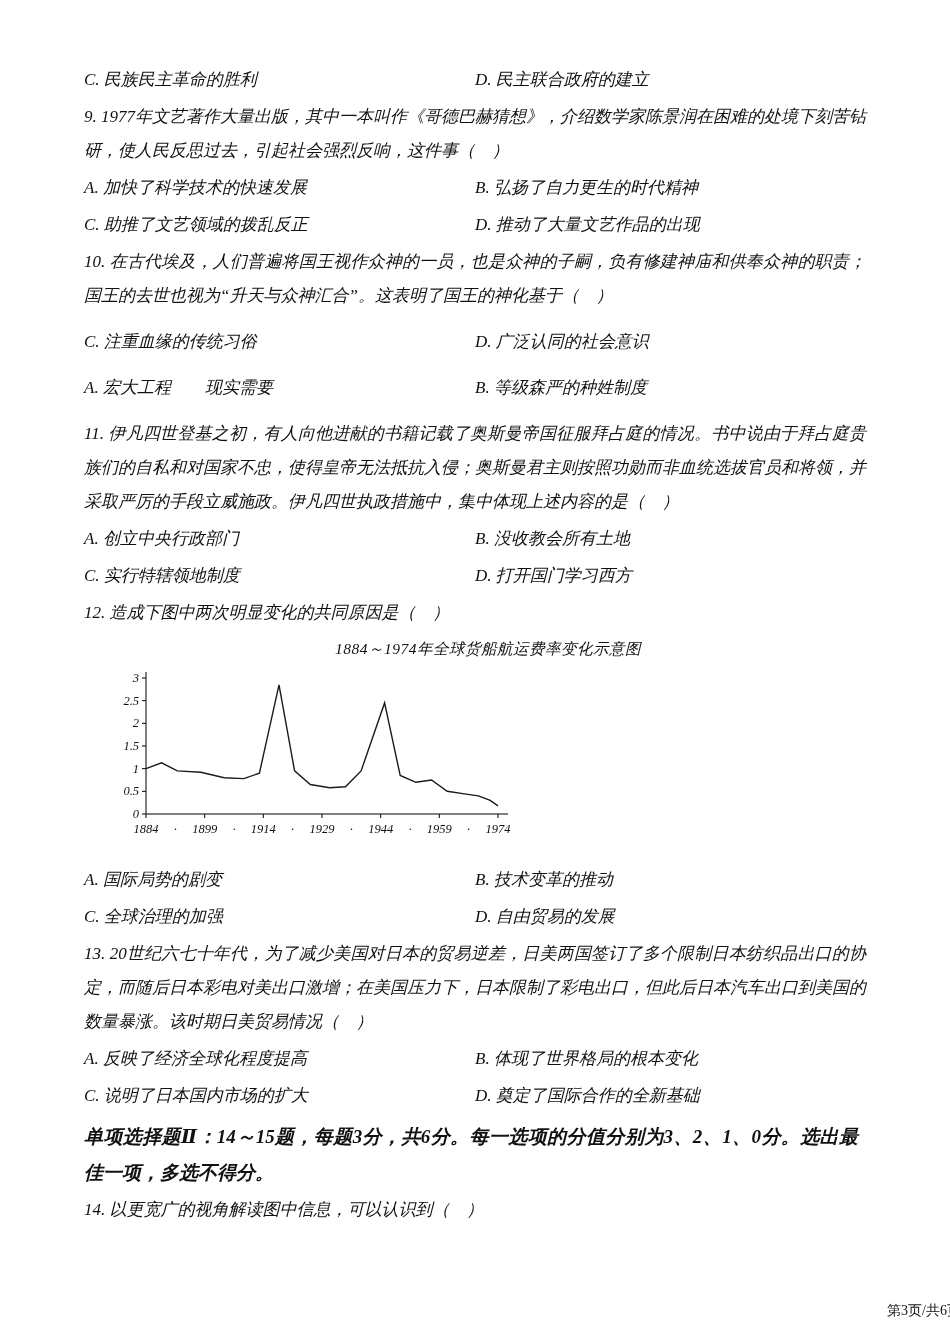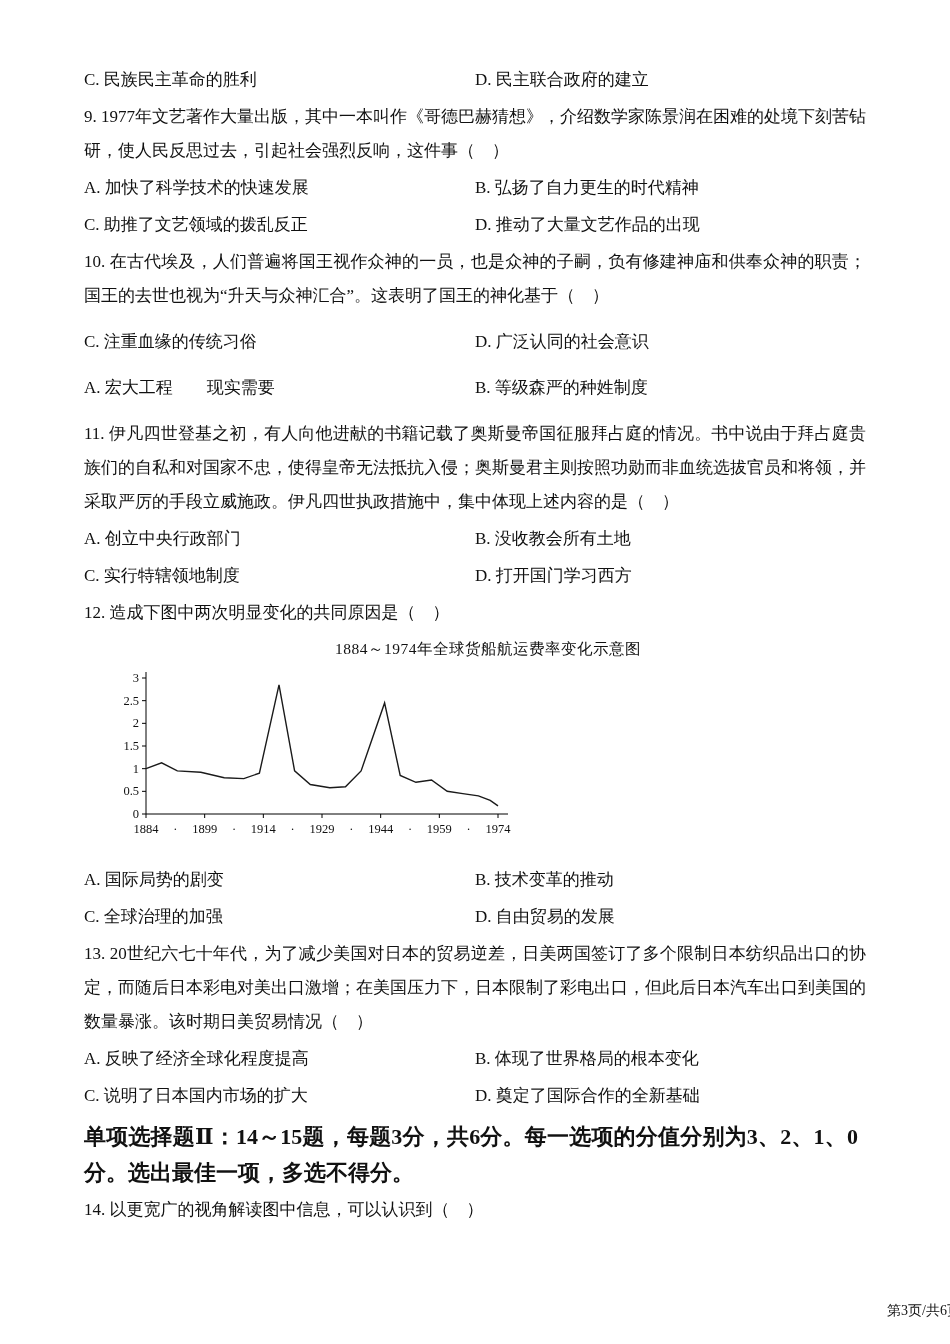--- a/index.html
+++ b/index.html
@@ -7,21 +7,21 @@
   .page {
     position:relative;
     width:950px; height:1344px;
     margin:0 auto;
     background:#ffffff;
     font-family:"Liberation Serif","DejaVu Serif",serif;
     font-size:17px;
     color:#111;
     overflow:hidden;
   }
-  .content { padding:60px 84px 0 84px; }
+  .content { padding:60px 84px 0 84px;font-style:italic; }
   .stem {
     text-align:justify;
     line-height:34px;
     margin:2px 0;
   }
   .opts {
     display:flex;
     line-height:34px;
     margin:3px 0;
   }
@@ -34,21 +34,21 @@
     margin-bottom:2px;
     letter-spacing:0.5px;
     text-align:center;
   }
   .chart-svg text {
     font-family:"Liberation Serif","DejaVu Serif",serif;
     fill:#111;
   }
   .section-header {
     font-weight:bold;
-    font-size:22px;
+    font-size:19px;
     line-height:36px;
     text-align:justify;
     margin:6px 8px 2px 0;
   }
   .footer {
     position:absolute;
     bottom:24px; left:11px;
     width:100%;
     text-align:right;
     font-size:14px;

